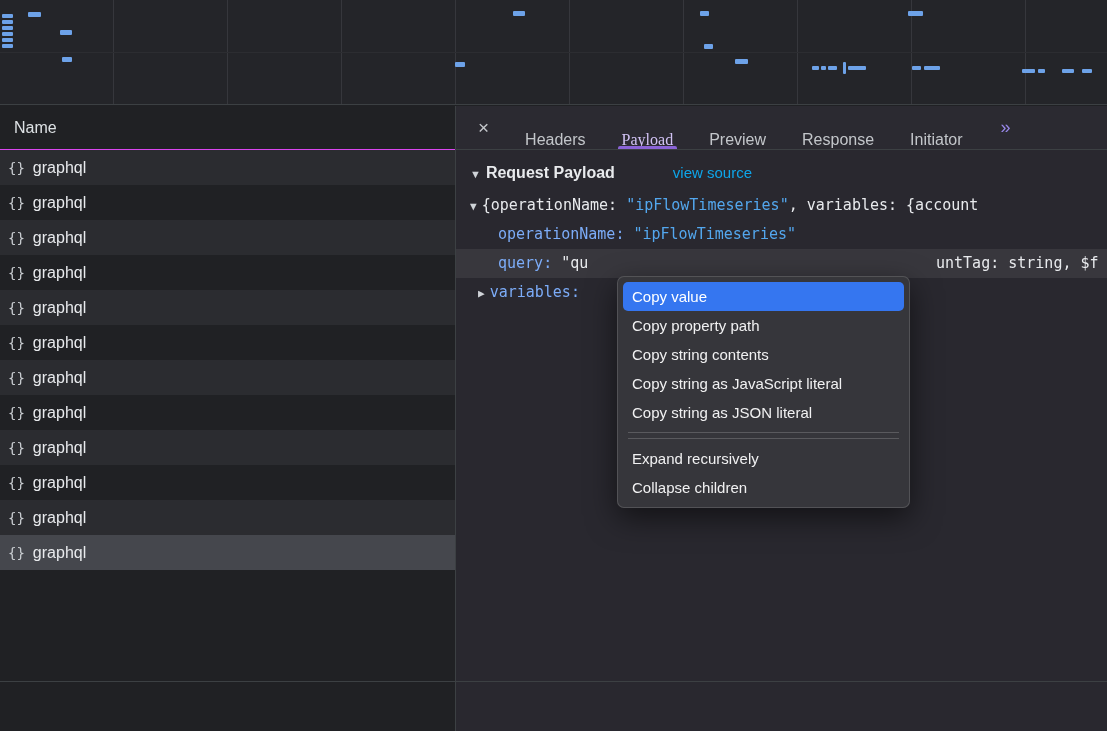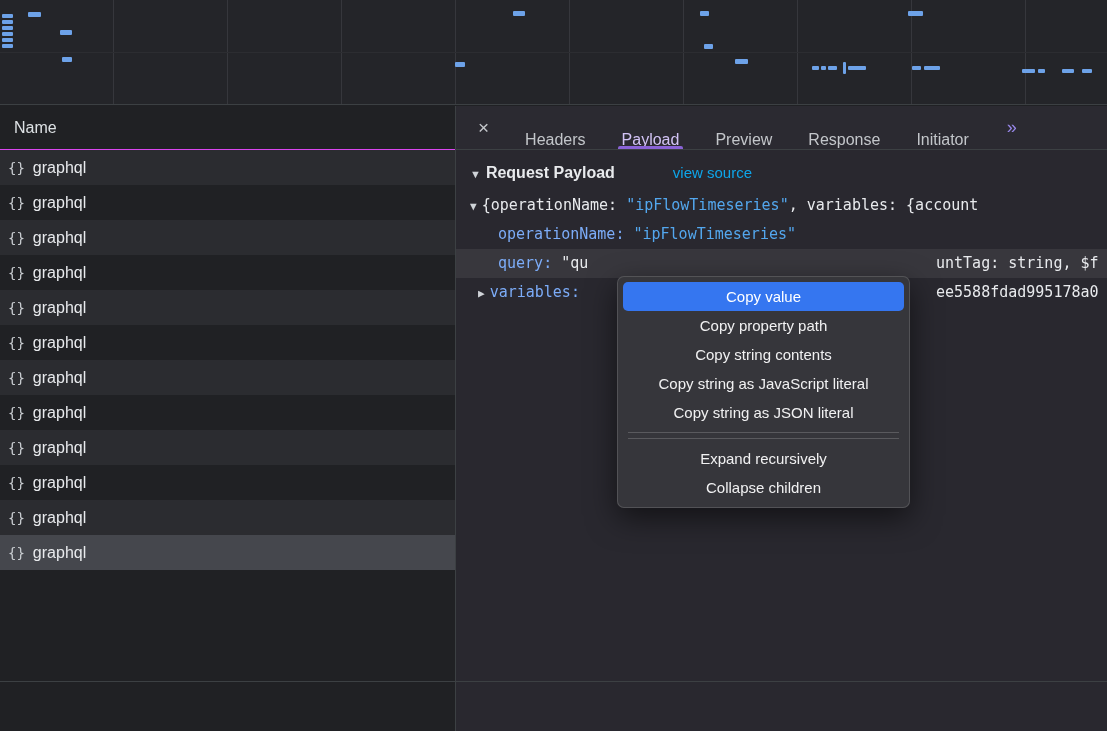--- a/index.html
+++ b/index.html
@@ -23,21 +23,21 @@
     font-size: 16px; color: #e8eaed; }
   .req-row.alt { background: #2b2c30; }
   .req-row.sel { background: #45474d; }
   .braces { font-size: 14px; color: #c9cdd1; font-family: "DejaVu Sans Mono", monospace; }
 
   
   .right-panel { position: relative; flex: 1; background: #29282f; overflow: hidden; }
   .tabs { height: 44px; display: flex; align-items: center; gap: 36px; padding-left: 22px;
     border-bottom: 1px solid #3c4043; background: #2b2a31; font-size: 16px; color: #c3c6ca; }
   .tab { position: relative; height: 100%; display: flex; align-items: flex-end; }
-  .tab.selected { color: #d2c3f5; }
+  .tab.selected { color: #d2c3f5; font-family: Liberation Serif, serif; }
   .tab.selected::after { content: ""; position: absolute; left: -4px; right: -4px; bottom: 0; height: 3px;
     background: var(--accent-purple, #8a63d6); border-radius: 2px 2px 0 0; }
   .close-x { font-size: 19px; color: #c3c6ca; }
   .overflow { font-size: 18px; color: #9787e8; margin-left: 2px; }
 
   .payload { padding-top: 14px; }
   .sec-header { display: flex; align-items: baseline; font-size: 16px; color: #e8eaed; padding-left: 14px; }
   .sec-title { font-weight: bold; }
   .view-source { margin-left: 58px; font-size: 15px; color: #0ea5e9; }
   .tree { margin-top: 9px; font-family: "DejaVu Sans Mono", monospace; font-size: 15px; }
@@ -52,21 +52,21 @@
   .plain { color: #e8eaed; }
   .tail { position: absolute; left: 452px; top: 0; color: #e8eaed; margin-left: 28px; }
 
   .hsep { position: absolute; left: 0; top: 681px; width: 100%; border-top: 1px solid #3c4043; }
 
   
   .ctx-menu { position: absolute; left: 617px; top: 276px; width: 293px; background: rgba(55,55,59,0.98);
     border: 1px solid rgba(255,255,255,0.14); border-radius: 7px; box-shadow: 0 10px 30px rgba(0,0,0,0.55);
     padding: 5px 0; z-index: 10; }
   .ctx-item { height: 29px; line-height: 29px; margin: 0 5px; padding: 0 9px; border-radius: 5px;
-    font-size: 15px; color: #f1f1f2; text-align: center; }
+    font-size: 15px; color: #f1f1f2; }
   .ctx-item.hl { background: var(--selection-blue, #3576f0); color: #ffffff; }
   .ctx-sep { height: 1px; background: rgba(255,255,255,0.18); margin: 5px 10px; }
 </style>
 </head>
 <body>
 
 <div class="page">
   <div class="devtools">
 
     <div class="overview">
@@ -190,21 +190,20 @@
             </div>
             <div class="tline ind2">
               <span class="key">operationName:</span>&nbsp;<span class="str">"ipFlowTimeseries"</span>
             </div>
             <div class="tline ind2 selrow">
               <span class="key">query:</span>&nbsp;<span class="plain">"qu</span>
               <span class="tail">untTag: string, $f</span>
             </div>
             <div class="tline ind1">
               <span class="tri">▶</span><span class="key">variables:</span>
-              <span class="tail">ee5588fdad995178a0</span>
             </div>
           </div>
         </div>
       </div>
     </div>
 
     <div class="hsep"></div>
 
     <div class="ctx-menu">
       <div class="ctx-item hl">Copy value</div>

